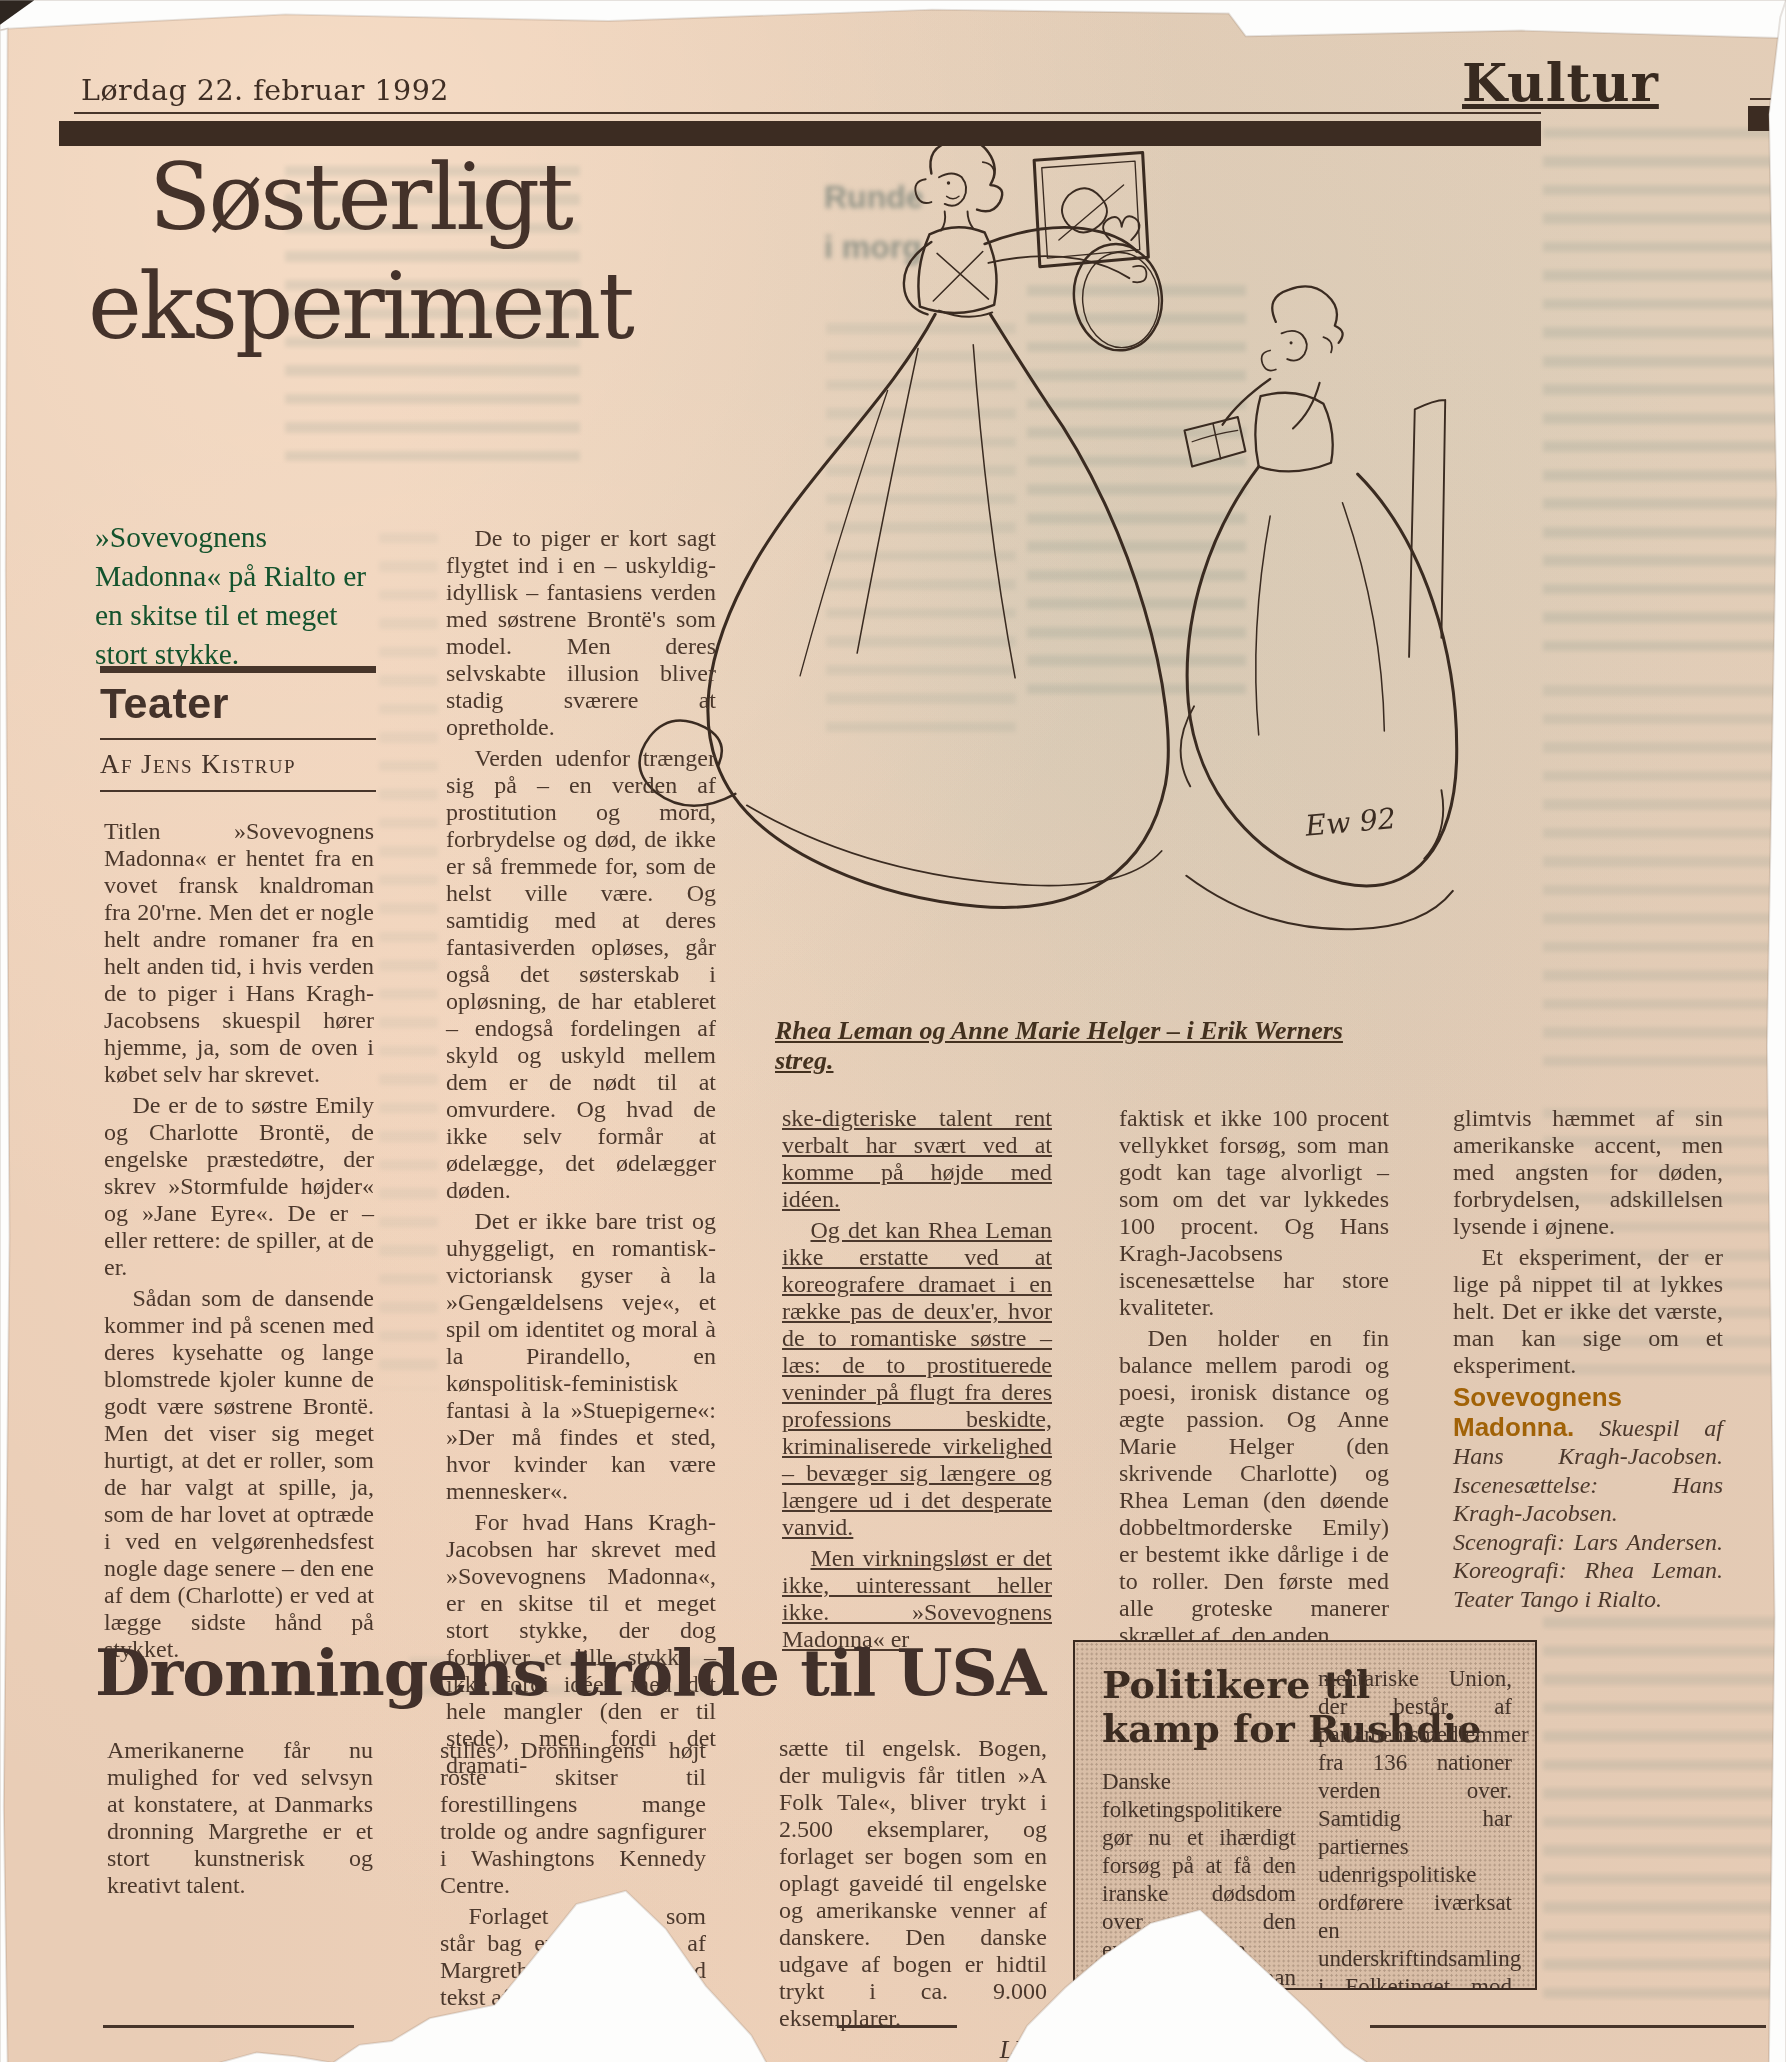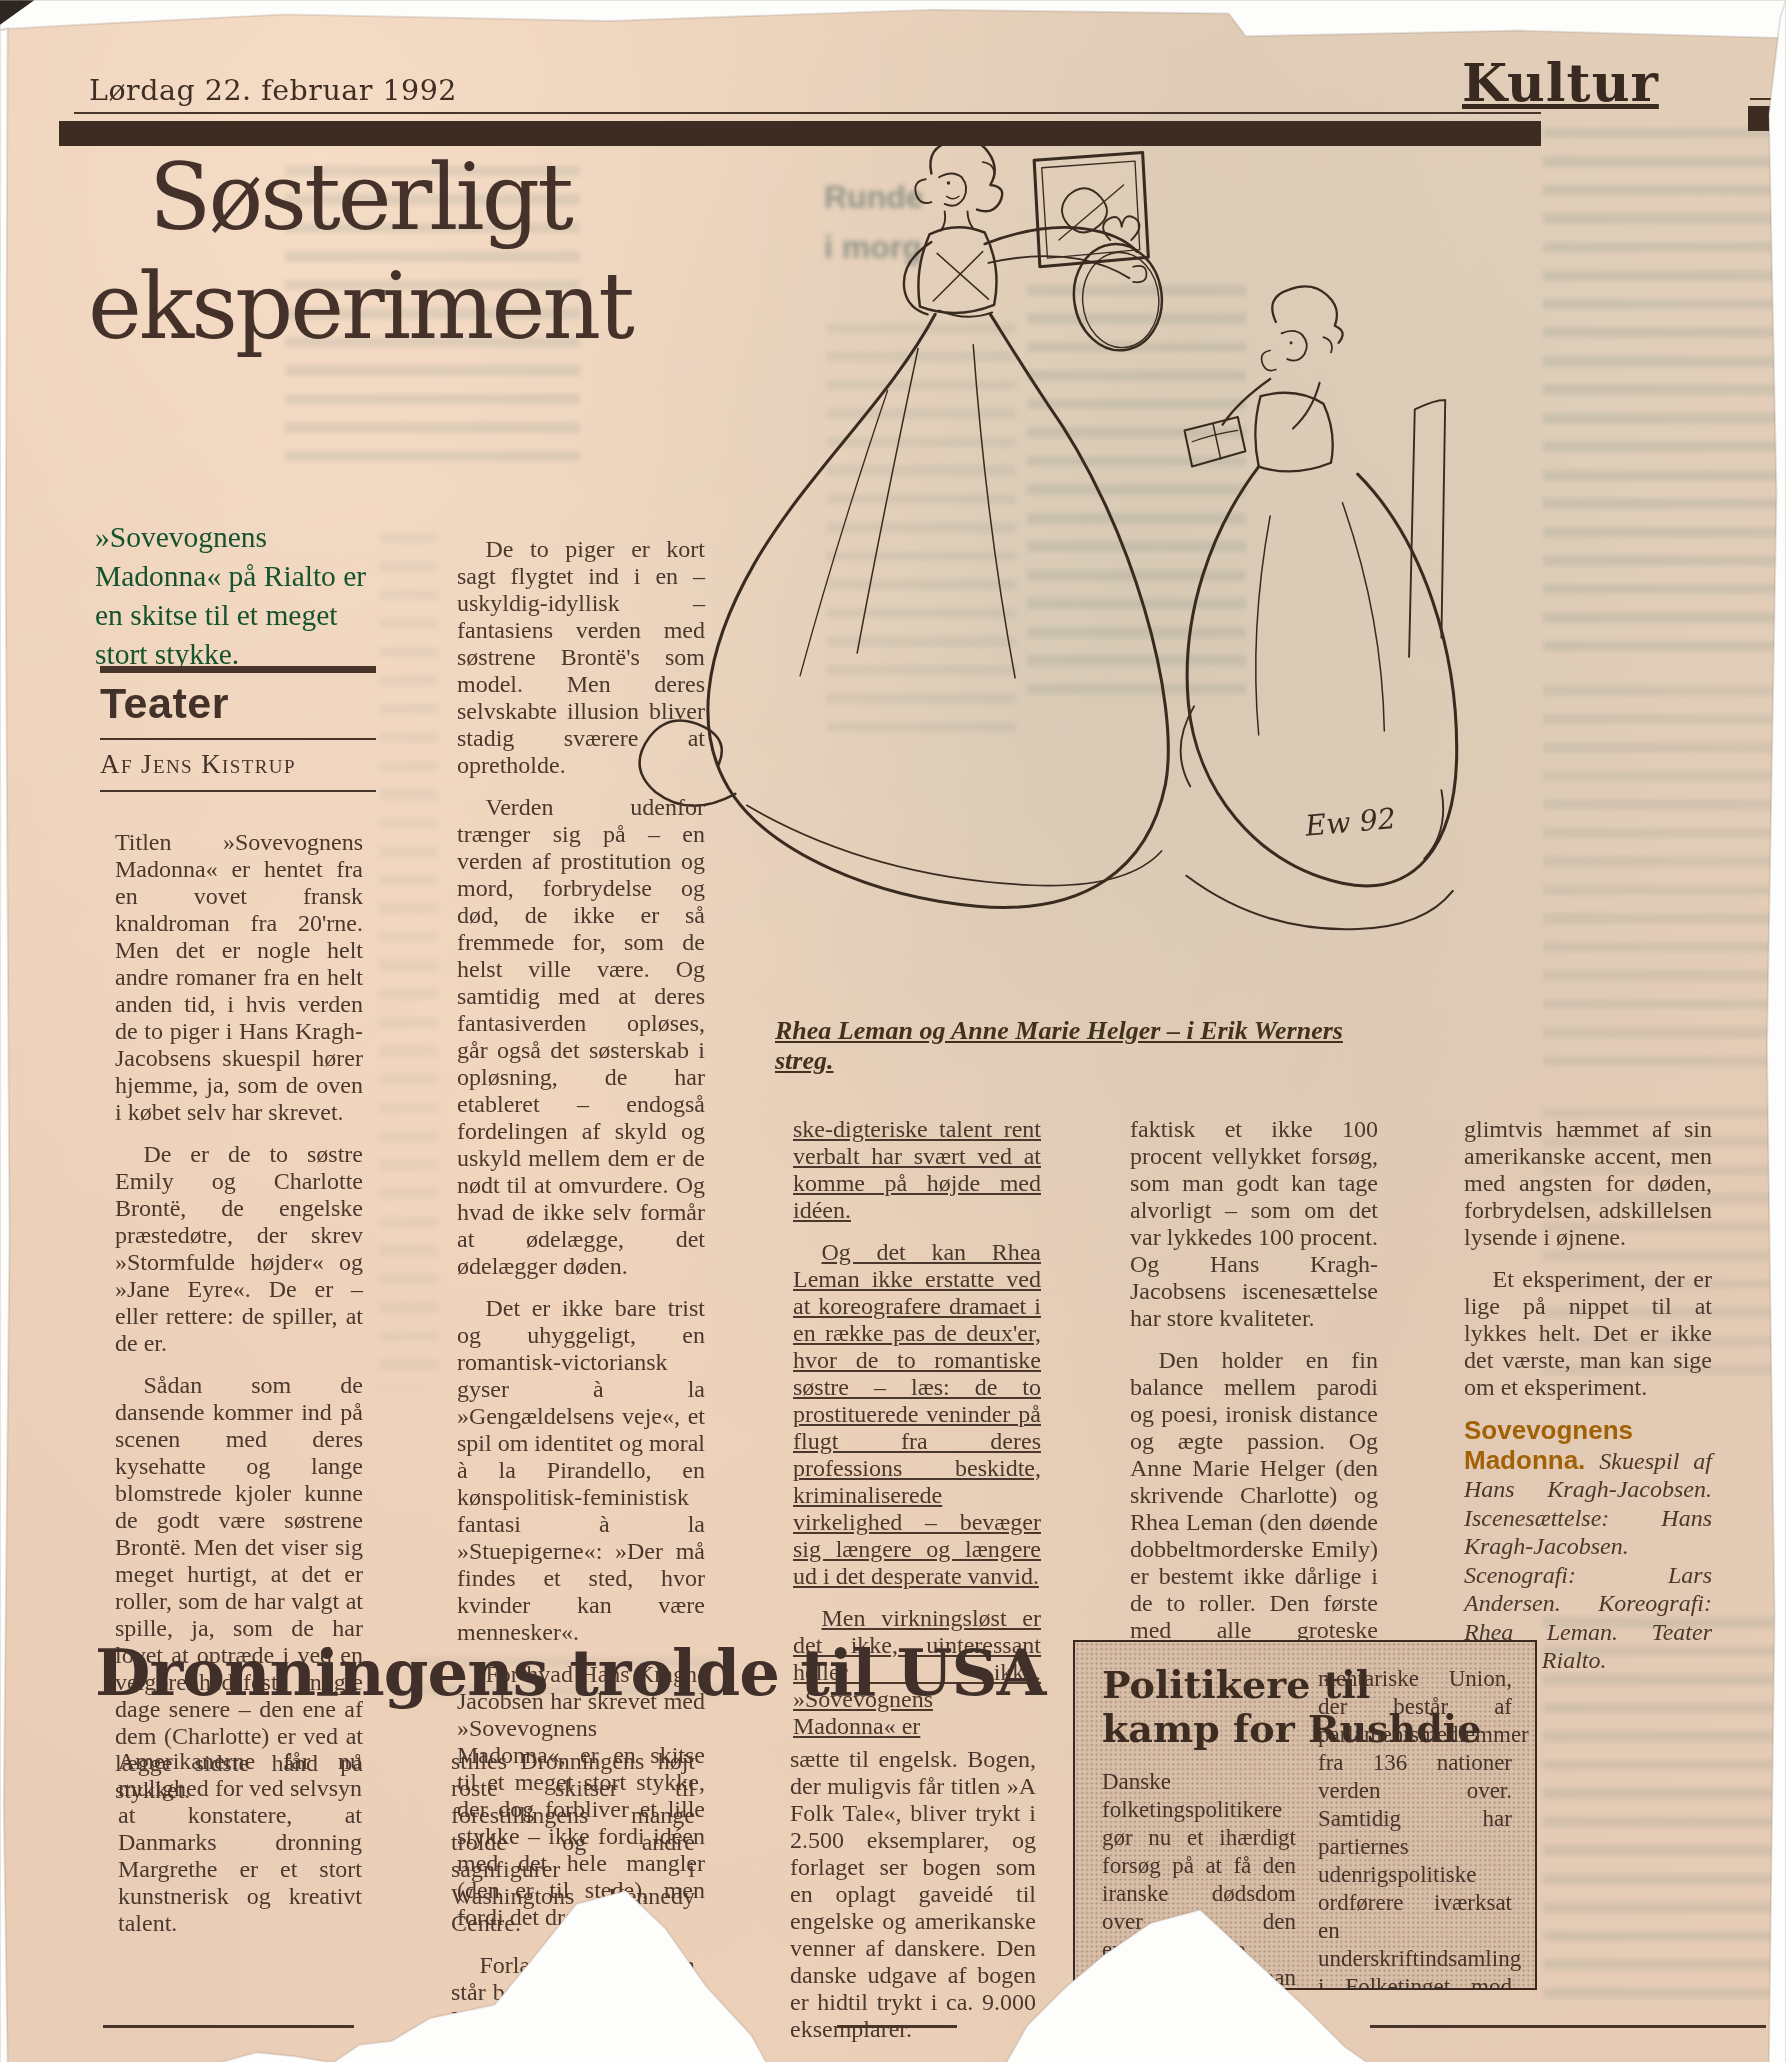--- a/index.html
+++ b/index.html
@@ -21,21 +21,21 @@
   .ghost-text{filter:blur(2.4px);color:rgba(92,108,102,.6);
     font:bold 32px/42px "Liberation Sans",sans-serif;}
   .rule{background:#47352a;}
   .date{font:28.5px "DejaVu Serif",serif;color:#3f2e24;letter-spacing:0.5px;}
   .kultur{font:bold 52px "DejaVu Serif",serif;color:#382a20;letter-spacing:1px;}
   .headline{font:91px/109px "DejaVu Serif",serif;color:#44322a;letter-spacing:-2.9px;text-align:center;}
   .lead{width:285px;font:29.5px/39px "Liberation Serif",serif;color:#14532d;}
   .kicker{font:bold 43px "Liberation Sans",sans-serif;color:#43322a;letter-spacing:0.5px;}
   .byline{font:27px "Liberation Serif",serif;color:#45342a;font-variant-caps:small-caps;letter-spacing:1.4px;}
   .body-col{width:278px;font:24px/27px "Liberation Serif",serif;color:#4b382c;text-align:justify;}
-  .body-col p{margin:15px;}
+  .body-col p{margin:4px;}
   .body-col p.ind{text-indent:28.5px;}
   .caption{width:618px;font:bold italic 26px "Liberation Serif",serif;color:#43311f;text-decoration:underline;}
   .credits{margin-top:17px;}
   .credits-title{font:bold 26px/29.5px "Liberation Sans",sans-serif;color:#a16207;}
   .credits-body{font:italic 24px/28.5px "Liberation Serif",serif;}
   .bheadline{font:bold 64px "DejaVu Serif",serif;color:#41302a;letter-spacing:-1px;margin-top:26px;}
   .rbox{left:1073px;top:1640px;width:460px;height:346px;border:2.9px solid #39291f;
         background-color:#d9bea7;
         background-image:radial-gradient(rgba(74,52,38,.26) 1px, rgba(0,0,0,0) 1.2px);
         background-size:4.8px 4.8px;overflow:hidden;}
@@ -56,21 +56,21 @@
   <div class="abs ghost" style="left:826px;top:323px;width:190px;height:409px;opacity:.35;"></div>
   <div class="abs ghost" style="left:1027px;top:285px;width:219px;height:409px;opacity:.5;"></div>
   <div class="abs ghost" style="left:1543px;top:128px;width:236px;height:533px;opacity:.5;"></div>
   <div class="abs ghost" style="left:1543px;top:685px;width:236px;height:390px;opacity:.4;"></div>
   <div class="abs ghost" style="left:1543px;top:1108px;width:236px;height:276px;opacity:.35;"></div>
   <div class="abs ghost" style="left:1543px;top:1617px;width:236px;height:399px;opacity:.45;"></div>
   <div class="abs ghost" style="left:409px;top:1657px;width:314px;height:57px;opacity:.3;"></div>
   <div class="abs ghost-text" style="left:824px;top:176px;">Runde</div>
   <div class="abs ghost-text" style="left:824px;top:226px;">i morg</div>
 
-  <div class="abs date z10" style="left:81px;top:74px;margin-left:8px;">Lørdag 22. februar 1992</div>
+  <div class="abs date z10" style="left:81px;top:74px;">Lørdag 22. februar 1992</div>
   <div class="abs rule z10" style="left:74px;top:112px;width:1467px;height:1.9px;"></div>
   <div class="abs rule z10" style="left:59px;top:121px;width:1482px;height:25px;background:#3c2c22;"></div>
   <div class="abs kultur z10" style="left:1462px;top:52px;text-decoration:underline;">Kultur</div>
   <div class="abs rule z10" style="left:1750px;top:98px;width:36px;height:1.9px;"></div>
   <div class="abs rule z10" style="left:1748px;top:106px;width:38px;height:25px;background:#3c2c22;"></div>
 
   <div class="abs headline z10" style="left:88px;top:143px;">
     <div>Søsterligt</div>
     <div>eksperiment</div>
   </div>

